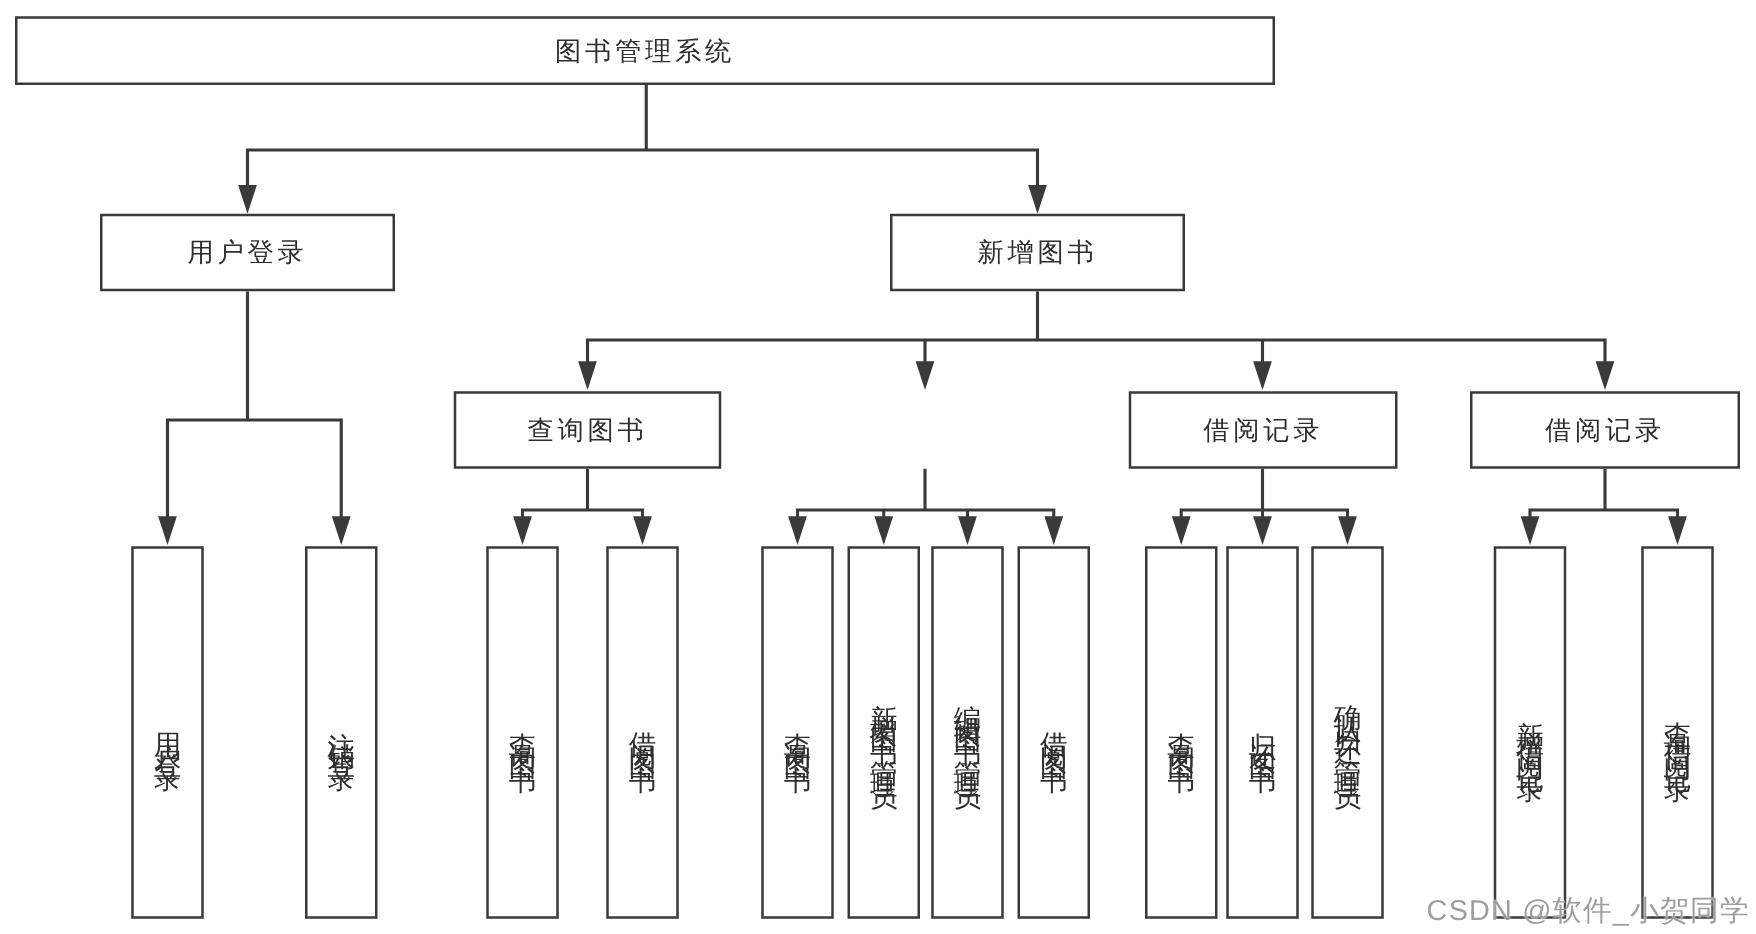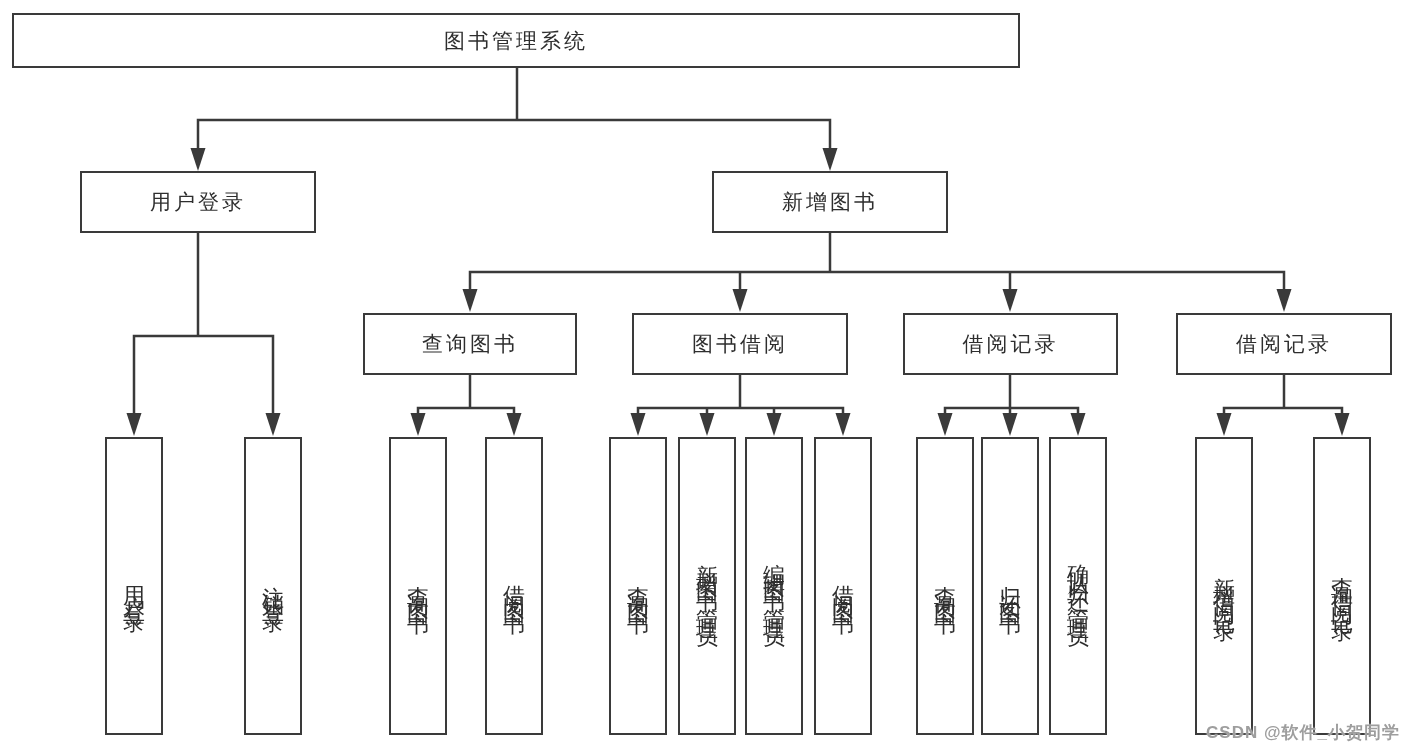--- a/index.html
+++ b/index.html
@@ -18,23 +18,23 @@
   }
   .hlbl{
     font-size:21px;letter-spacing:3px;color:var(--text,#2e2e2e);
     white-space:nowrap;
   }
   .vlbl{
     writing-mode:vertical-rl;font-size:22px;letter-spacing:9px;
     color:var(--text,#2e2e2e);line-height:1;
   }
   .watermark{
-    position:absolute;right:5px;bottom:3px;font-size:17px;
+    position:absolute;right:5px;bottom:3px;font-size:23px;
     color:var(--watermark,#9e9e9e);letter-spacing:1px;
-    text-shadow:0 0 2px #ffffff;white-space:nowrap;font-weight:bold;
+    text-shadow:0 0 2px #ffffff;white-space:nowrap;
   }
 </style>
 </head>
 <body>
 
 <div class="stage">
 
   <svg class="connectors" width="1405" height="747" viewBox="0 0 1405 747">
 
     <path class="line" d="M517 68 V120"></path>
@@ -89,23 +89,20 @@
   <div class="box" style="left:80px;top:171px;width:236px;height:62px">
     <span class="hlbl">用户登录</span>
   </div>
   <div class="box" style="left:712px;top:171px;width:236px;height:62px">
     <span class="hlbl">新增图书</span>
   </div>
 
   <div class="box" style="left:363px;top:313px;width:214px;height:62px">
     <span class="hlbl">查询图书</span>
   </div>
-  <div class="box" style="left:632px;top:313px;width:216px;height:62px">
-    <span class="hlbl">图书借阅</span>
-  </div>
   <div class="box" style="left:903px;top:313px;width:215px;height:62px">
     <span class="hlbl">借阅记录</span>
   </div>
   <div class="box" style="left:1176px;top:313px;width:216px;height:62px">
     <span class="hlbl">借阅记录</span>
   </div>
 
   <div class="box" style="left:105px;top:437px;width:58px;height:298px">
     <span class="vlbl">用户登录</span>
   </div>

